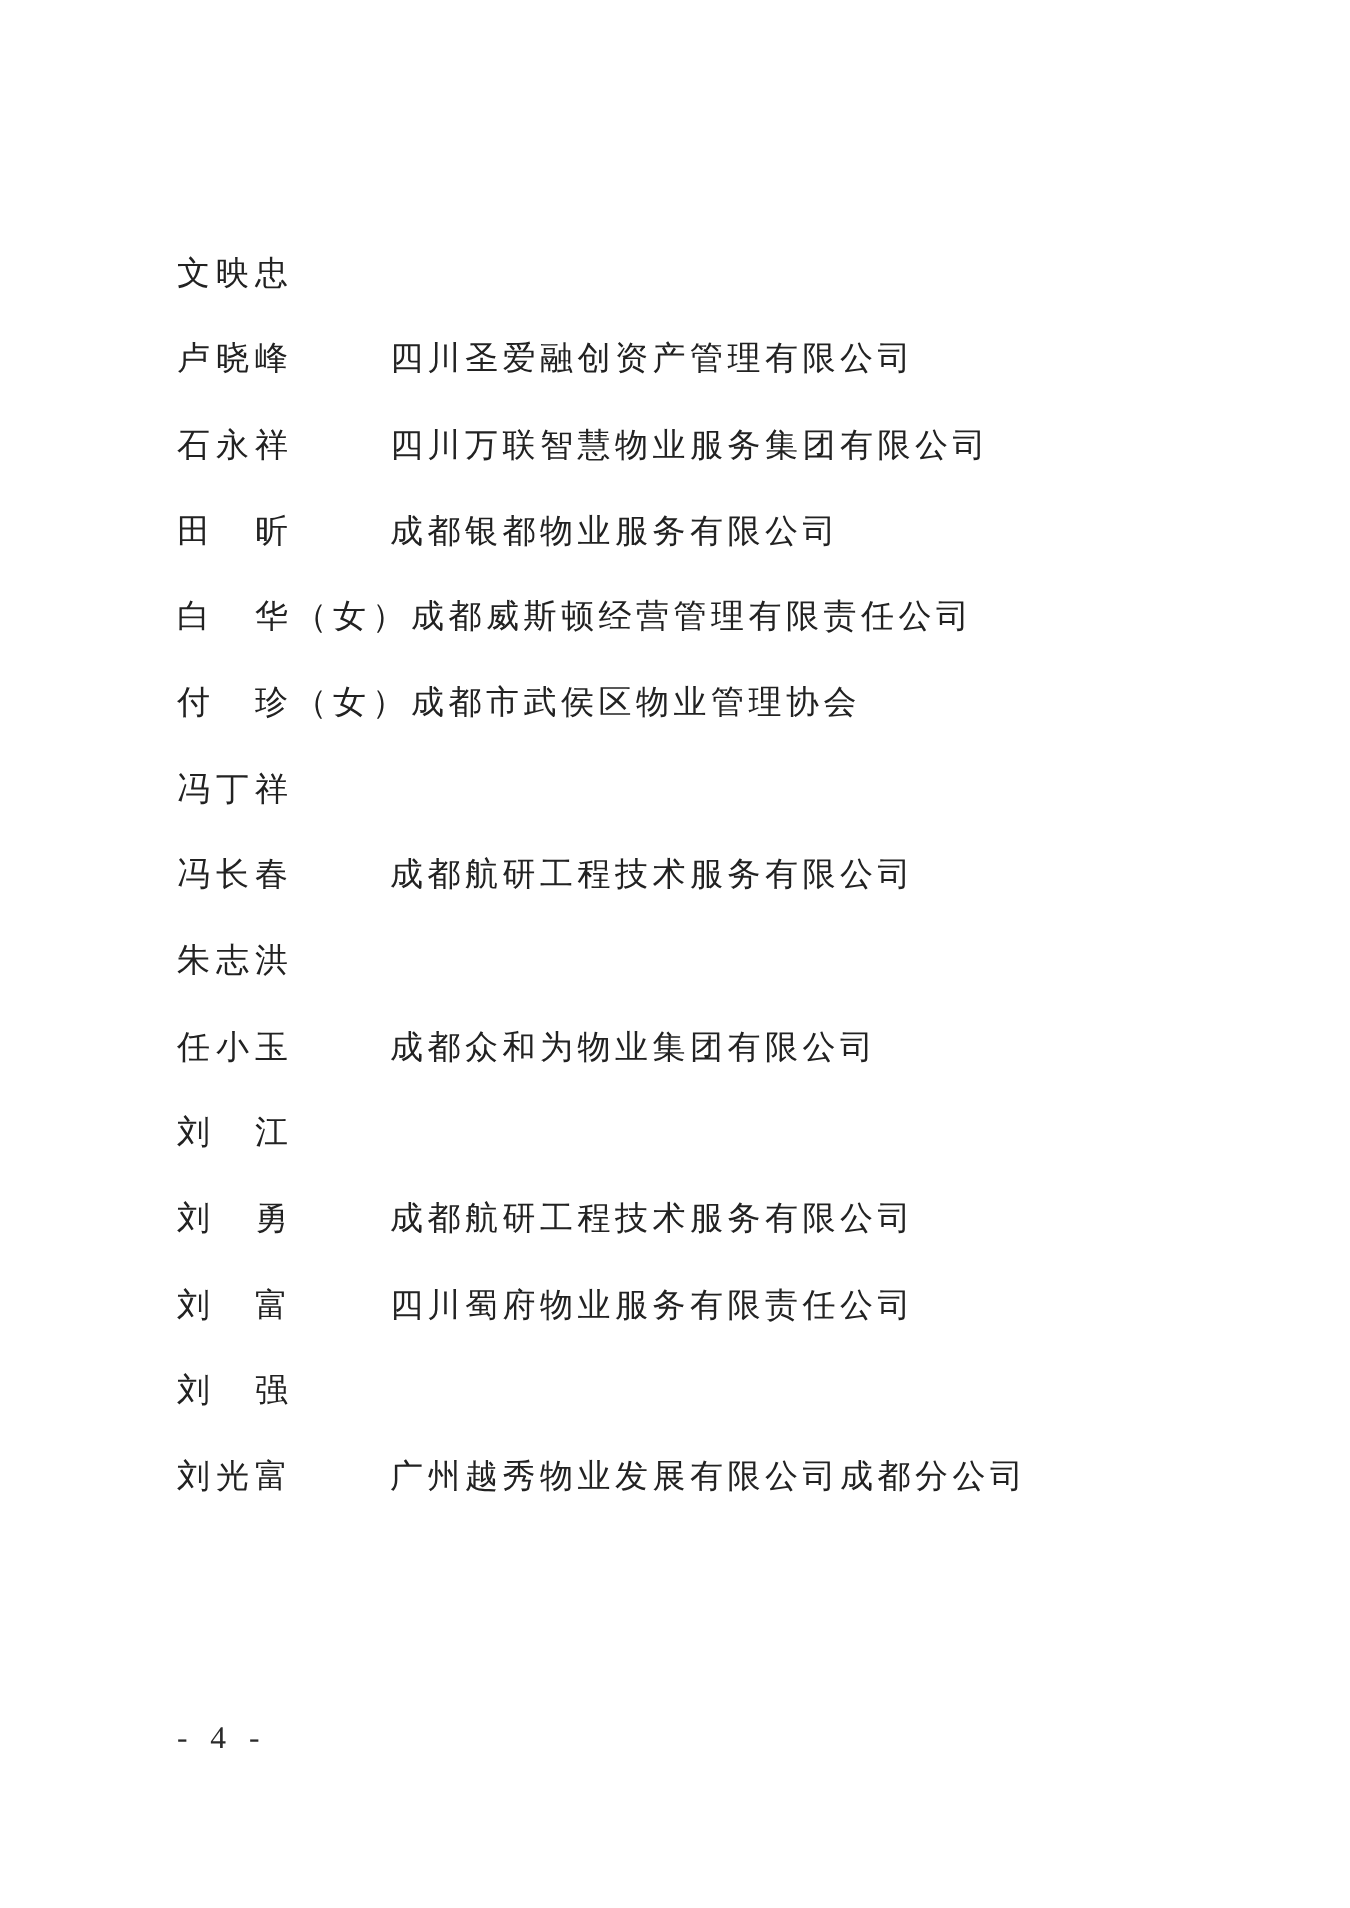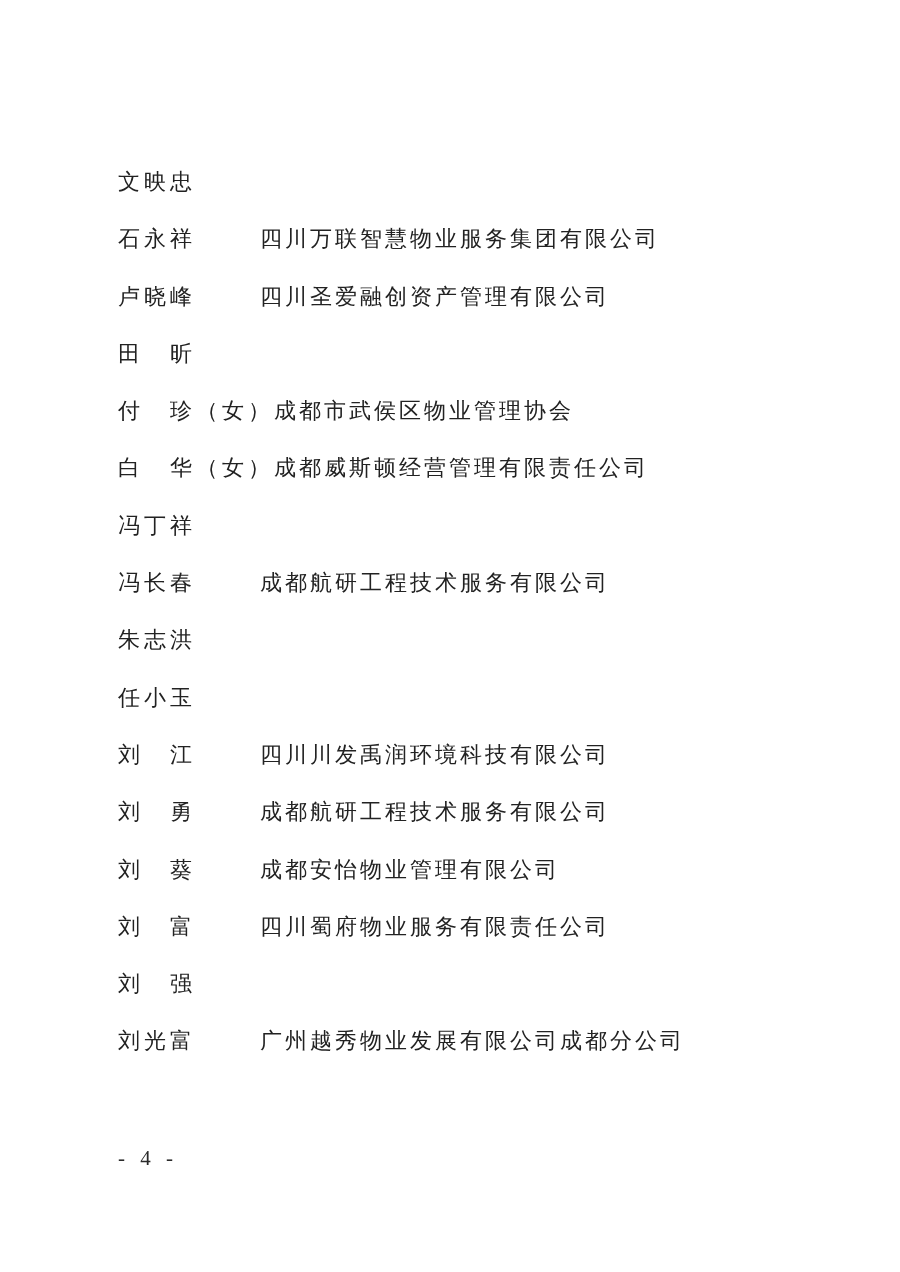--- a/index.html
+++ b/index.html
@@ -56,74 +56,71 @@
 <body>
 
 <div class="page">
 
   <div class="roster">
     <div class="row">
       <span class="name">文映忠</span>
     </div>
 
     <div class="row">
+      <span class="name">卢晓峰</span>
+      <span class="org">四川圣爱融创资产管理有限公司</span>
+    </div>
+
+    <div class="row">
       <span class="name">石永祥</span>
       <span class="org">四川万联智慧物业服务集团有限公司</span>
     </div>
 
     <div class="row">
-      <span class="name">卢晓峰</span>
-      <span class="org">四川圣爱融创资产管理有限公司</span>
+      <span class="name">田　昕</span>
+      <span class="org">成都银都物业服务有限公司</span>
     </div>
 
     <div class="row">
-      <span class="name">田　昕</span>
+      <span class="name">白　华（女）</span>
+      <span class="org">成都威斯顿经营管理有限责任公司</span>
     </div>
 
     <div class="row">
       <span class="name">付　珍（女）</span>
       <span class="org">成都市武侯区物业管理协会</span>
-    </div>
-
-    <div class="row">
-      <span class="name">白　华（女）</span>
-      <span class="org">成都威斯顿经营管理有限责任公司</span>
     </div>
 
     <div class="row">
       <span class="name">冯丁祥</span>
     </div>
 
     <div class="row">
       <span class="name">冯长春</span>
       <span class="org">成都航研工程技术服务有限公司</span>
     </div>
 
     <div class="row">
       <span class="name">朱志洪</span>
     </div>
 
     <div class="row">
       <span class="name">任小玉</span>
+      <span class="org">成都众和为物业集团有限公司</span>
     </div>
 
     <div class="row">
       <span class="name">刘　江</span>
-      <span class="org">四川川发禹润环境科技有限公司</span>
     </div>
 
     <div class="row">
       <span class="name">刘　勇</span>
       <span class="org">成都航研工程技术服务有限公司</span>
     </div>
 
-    <div class="row">
-      <span class="name">刘　葵</span>
-      <span class="org">成都安怡物业管理有限公司</span>
-    </div>
 
     <div class="row">
       <span class="name">刘　富</span>
       <span class="org">四川蜀府物业服务有限责任公司</span>
     </div>
 
     <div class="row">
       <span class="name">刘　强</span>
     </div>
 

